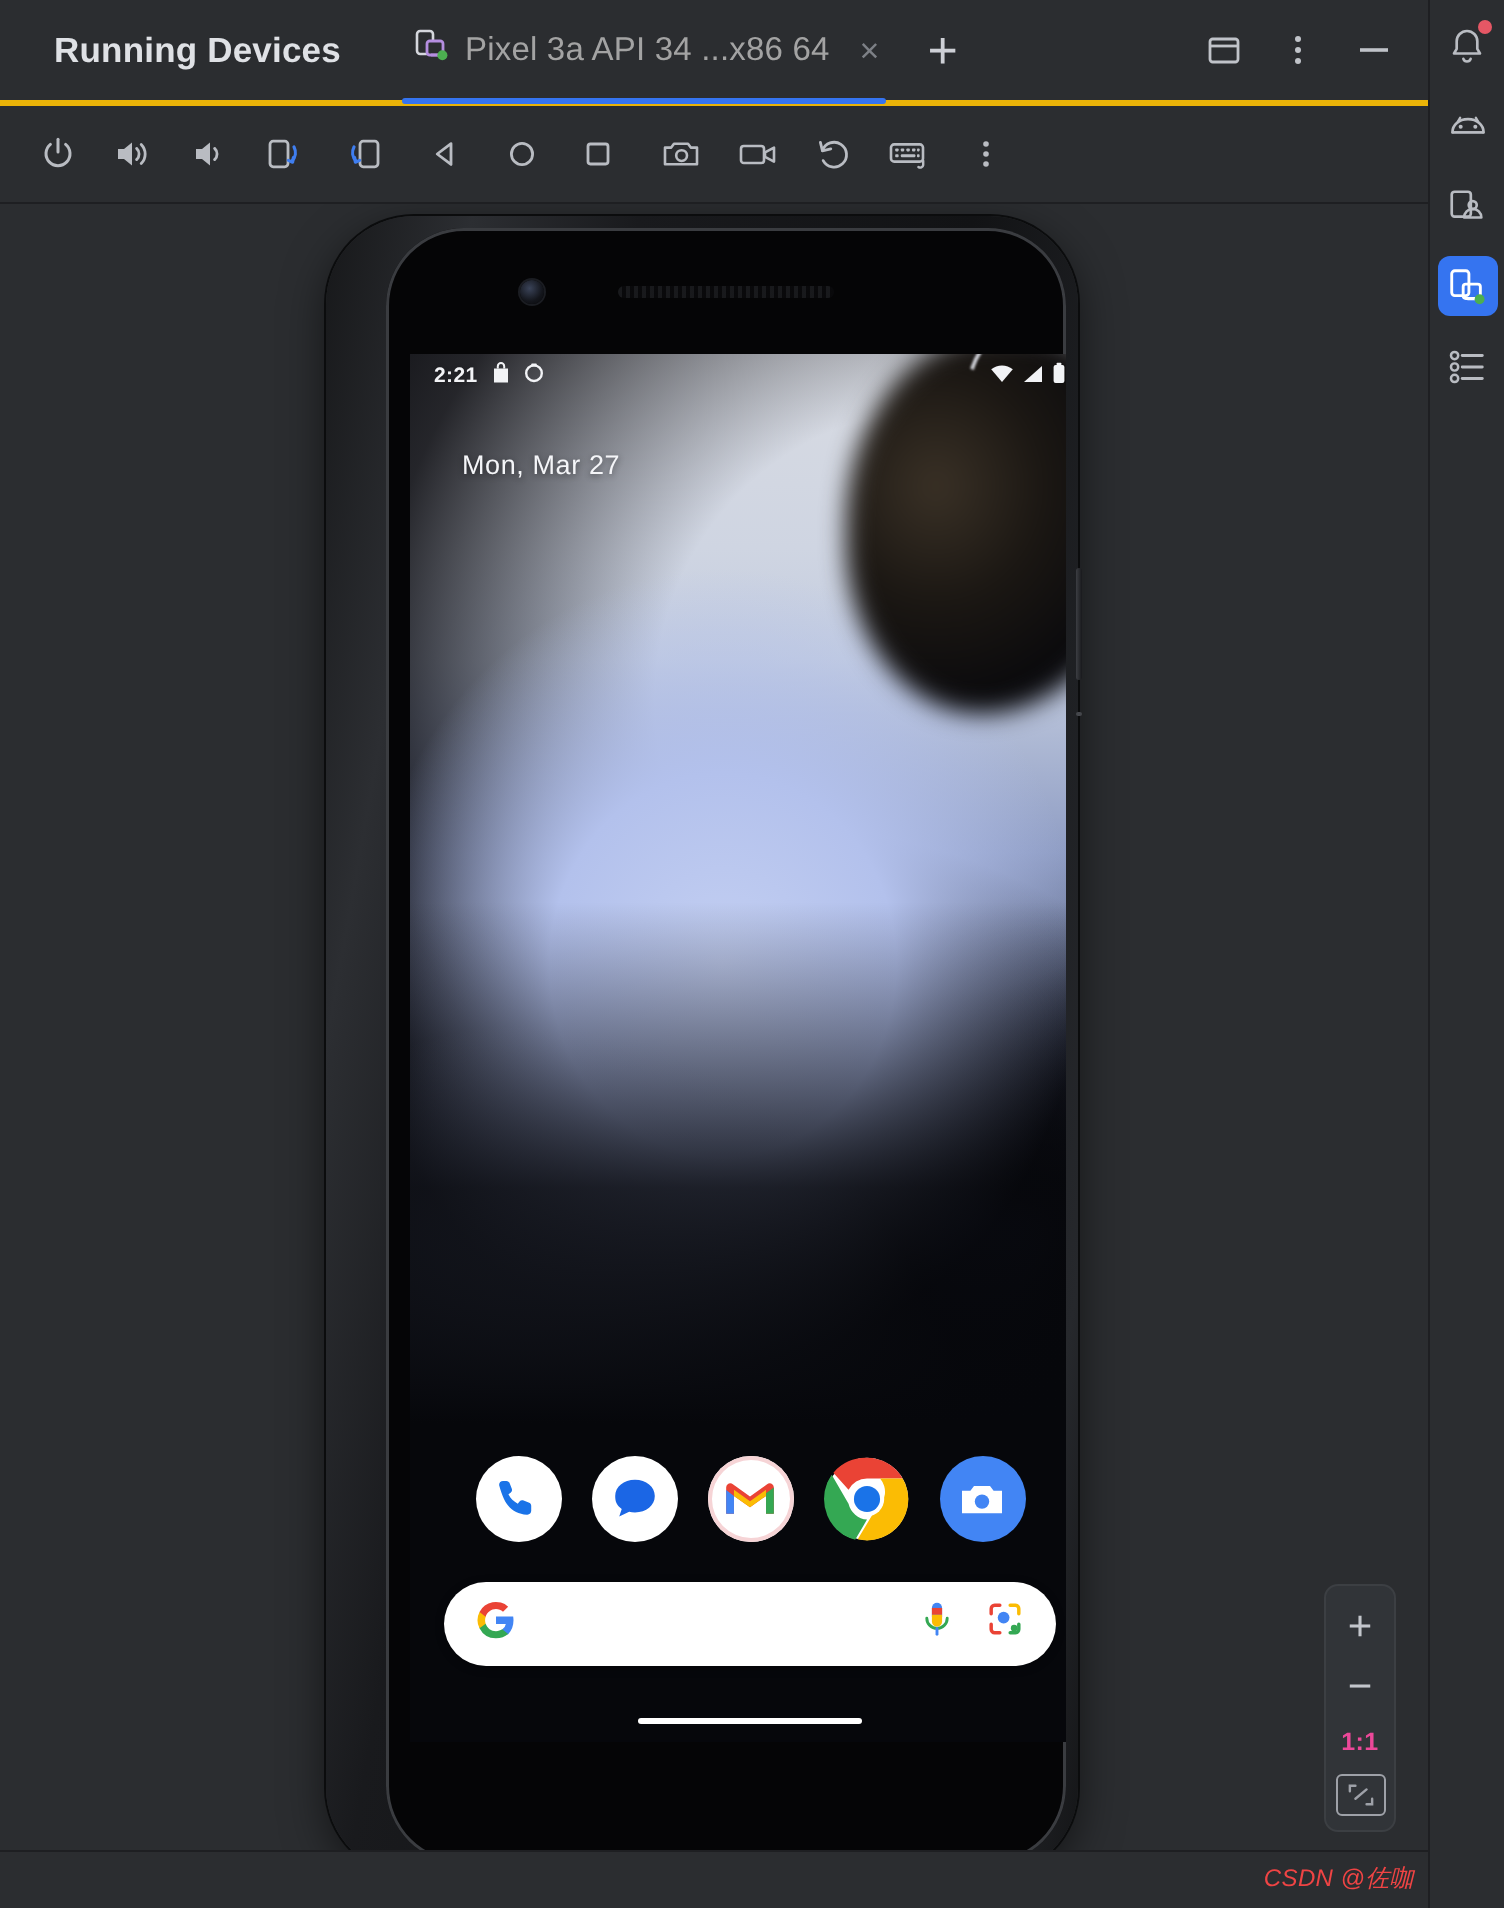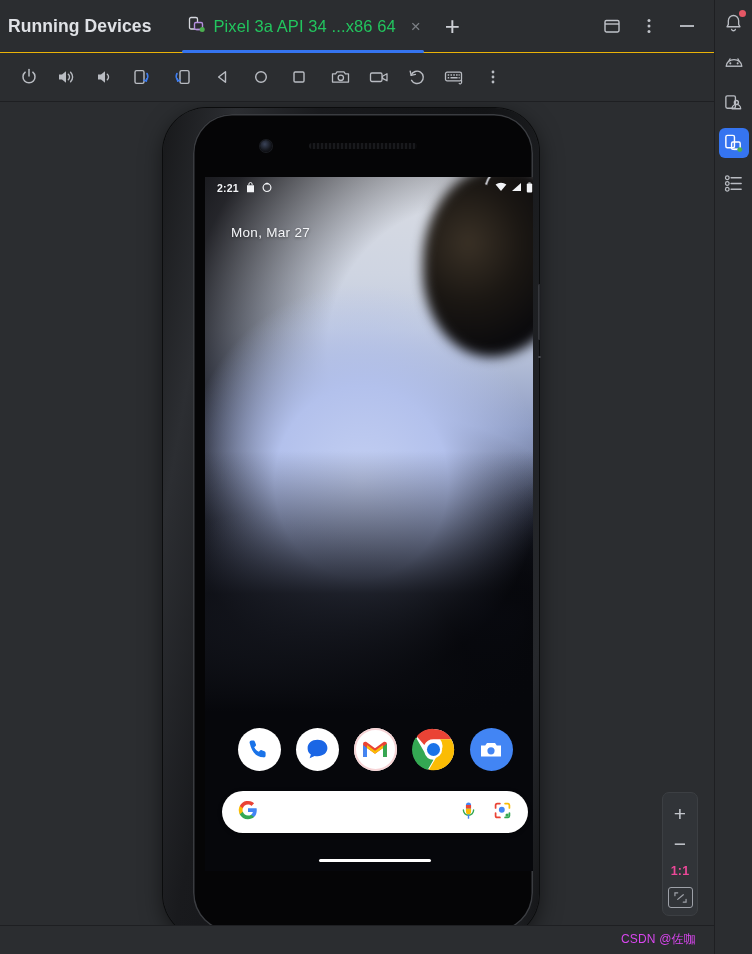--- a/index.html
+++ b/index.html
@@ -28,22 +28,22 @@
   }
 
   
   .header {
     position: relative;
     height: 53px;
     min-height: 53px;
     display: flex;
     align-items: center;
     background: #2b2d30;
-    border-bottom: 1px solid #eab308;
-    padding-left: 8px;
+    border-bottom: 3px solid #eab308;
+    padding-left: 27px;
     text-align: right;
   }
   .panel-title {
     font-size: 17.5px;
     color: #dfe1e5;
     font-weight: 700;
     letter-spacing: .1px;
     white-space: nowrap;
   }
   .tabs {
@@ -64,21 +64,21 @@
   .tab.active::after {
     content: "";
     position: absolute;
     left: 3px; right: 3px; bottom: 0;
     height: 3px;
     background: #3574f0;
     border-radius: 2px;
   }
   .tab-label {
     font-size: 16.5px;
-    color: #22c55e;
+    color: #a3a3a3;
     white-space: nowrap;
     letter-spacing: .1px;
   }
   .tab-close {
     font-size: 17px;
     color: #7d8086;
     margin-left: 8px;
     line-height: 1;
     cursor: pointer;
   }
@@ -357,25 +357,26 @@
     display: flex;
     align-items: center;
     justify-content: center;
     cursor: pointer;
     margin-top: 1px;
   }
 
   
   .watermark {
     position: absolute;
-    right: 18px;
+    right: 7px;
     bottom: 6px;
     font-size: 12px;
-    color: #d946ef;
+    color: #ef4444;
     letter-spacing: .2px;
+    font-style: italic;
   }
   .footer-strip {
     position: absolute;
     left: 0; right: 0; bottom: 0;
     height: 29px;
     border-top: 1px solid #1e1f22;
     background: #2b2d30;
   }
 
   

